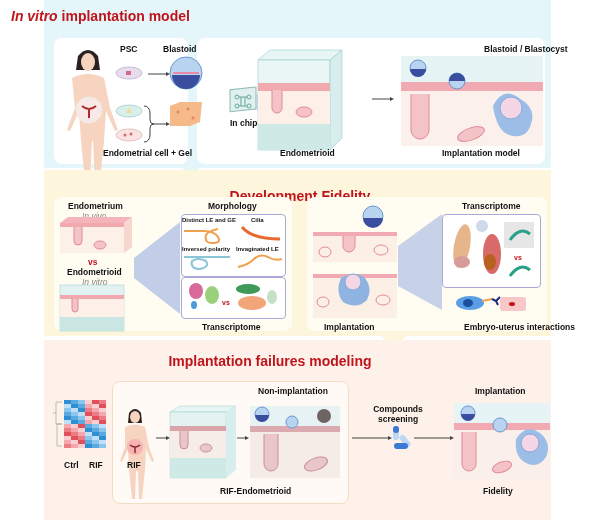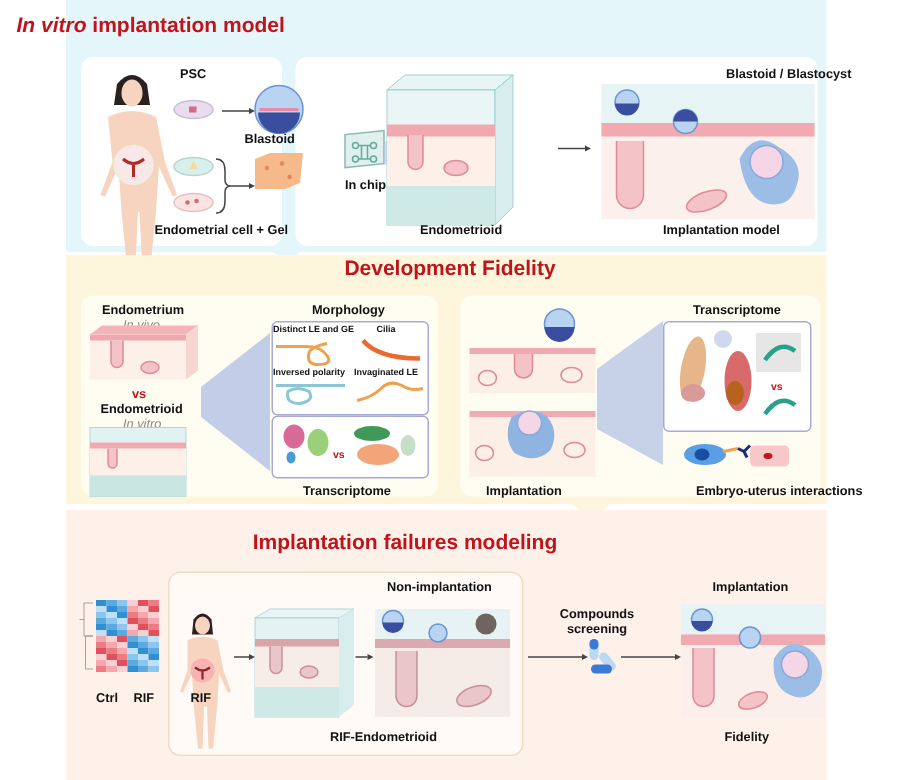--- a/index.html
+++ b/index.html
@@ -56,21 +56,21 @@
     <line x1="10" y1="20" x2="22" y2="20" stroke="#444"></line>
     <polygon points="22,18 26,20 22,22" fill="#444"></polygon>
   </svg>
 <svg style="left:168px;top:100px" width="36" height="28">
     <path d="M2 6 l10 -4 h22 l-2 20 l-10 4 h-20z" fill="#f5b98a"></path>
     <circle cx="10" cy="12" r="1.5" fill="#e08a5a"></circle>
     <circle cx="20" cy="9" r="1.5" fill="#e08a5a"></circle>
     <circle cx="25" cy="18" r="1.5" fill="#e08a5a"></circle>
   </svg>
 <div class="lbl" style="left:120px;top:44px;">PSC</div>
-<div class="lbl" style="left:163px;top:44px;margin-top:43px;">Blastoid</div>
+<div class="lbl" style="left:163px;top:44px;">Blastoid</div>
 <div class="lbl" style="left:103px;top:148px;">Endometrial cell + Gel</div>
 
 <svg style="left:228px;top:88px" width="30" height="28">
     <rect x="2" y="2" width="26" height="22" fill="#dff0ee" stroke="#8fb7b3" transform="skewY(-6)"></rect>
     <circle cx="9" cy="9" r="2" fill="none" stroke="#6a9"></circle>
     <circle cx="21" cy="9" r="2" fill="none" stroke="#6a9"></circle>
     <circle cx="9" cy="18" r="2" fill="none" stroke="#6a9"></circle>
     <circle cx="21" cy="18" r="2" fill="none" stroke="#6a9"></circle>
     <path d="M11 9 h8 M11 18 h8 M13 9 v9 M17 9 v9" stroke="#6a9"></path>
   </svg>
@@ -107,21 +107,21 @@
   <path d="M92 50 q10 -20 26 -8 q18 10 12 26 q-4 14 -18 12 q-16 -2 -20 -30z" fill="#9cbde6"></path>
   <circle cx="110" cy="52" r="11" fill="#f4d6e6" stroke="#8aa8d8"></circle>
 </svg>
 <div class="lbl" style="left:442px;top:148px;">Implantation model</div>
 
 <svg style="left:178px;top:165px" width="26" height="10">
     <polygon points="0,0 26,0 13,10" fill="#e4f6f9"></polygon>
   </svg>
 
 <div class="sec" style="top:170px;height:166px;background:#fdf5dc;"></div>
-<div class="ttl" style="left:0;width:600px;text-align:center;top:170px;">Development Fidelity</div>
+<div class="ttl" style="left:0;width:600px;text-align:center;top:188px;">Development Fidelity</div>
 <div class="sub" style="left:54px;top:197px;width:238px;height:134px;background:#fffdf2;"></div>
 <div class="sub" style="left:307px;top:197px;width:240px;height:134px;background:#fffdf2;"></div>
 
 <div class="lbl" style="left:68px;top:201px;">Endometrium</div>
 <div class="lbl" style="left:82px;top:211px;color:#888;font-style:italic;font-weight:normal;">In vivo</div>
 <svg style="left:60px;top:217px" width="72" height="38">
     <polygon points="0,6 8,0 72,0 64,6" fill="#f4b4ba"></polygon>
     <rect x="0" y="6" width="64" height="30" fill="#fdf0e8"></rect>
     <rect x="0" y="6" width="64" height="4" fill="#f1a9b0"></rect>
     <path d="M14 10 v14 a4 4 0 0 0 8 0 v-14" fill="#f4c3c8" stroke="#e08a96"></path>

